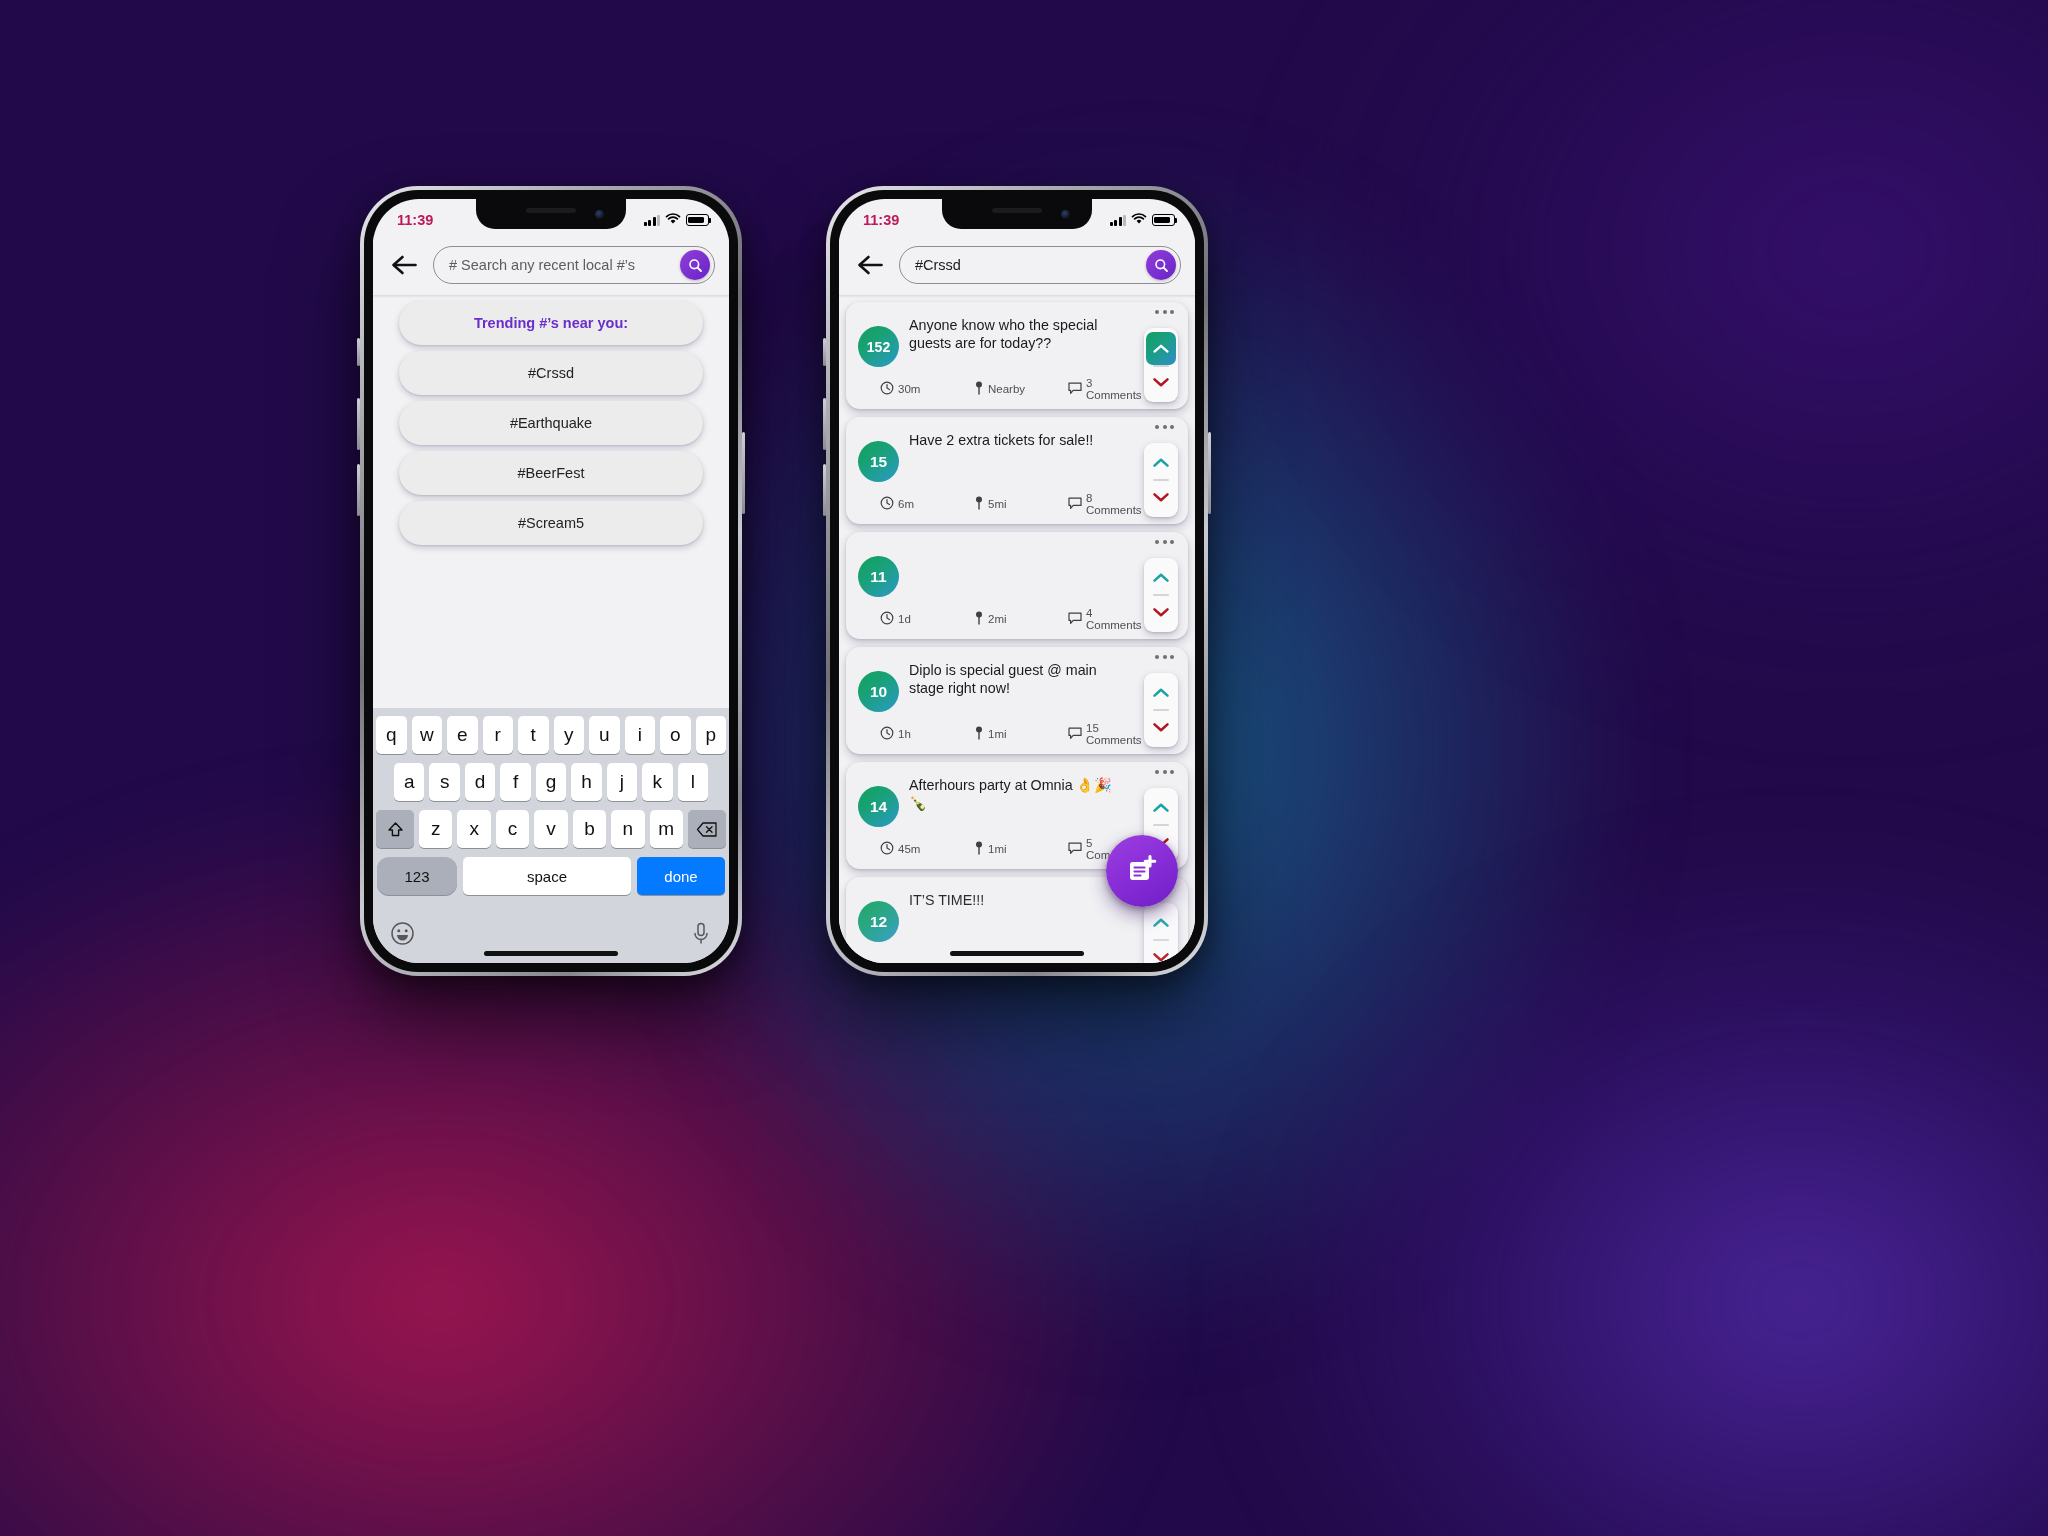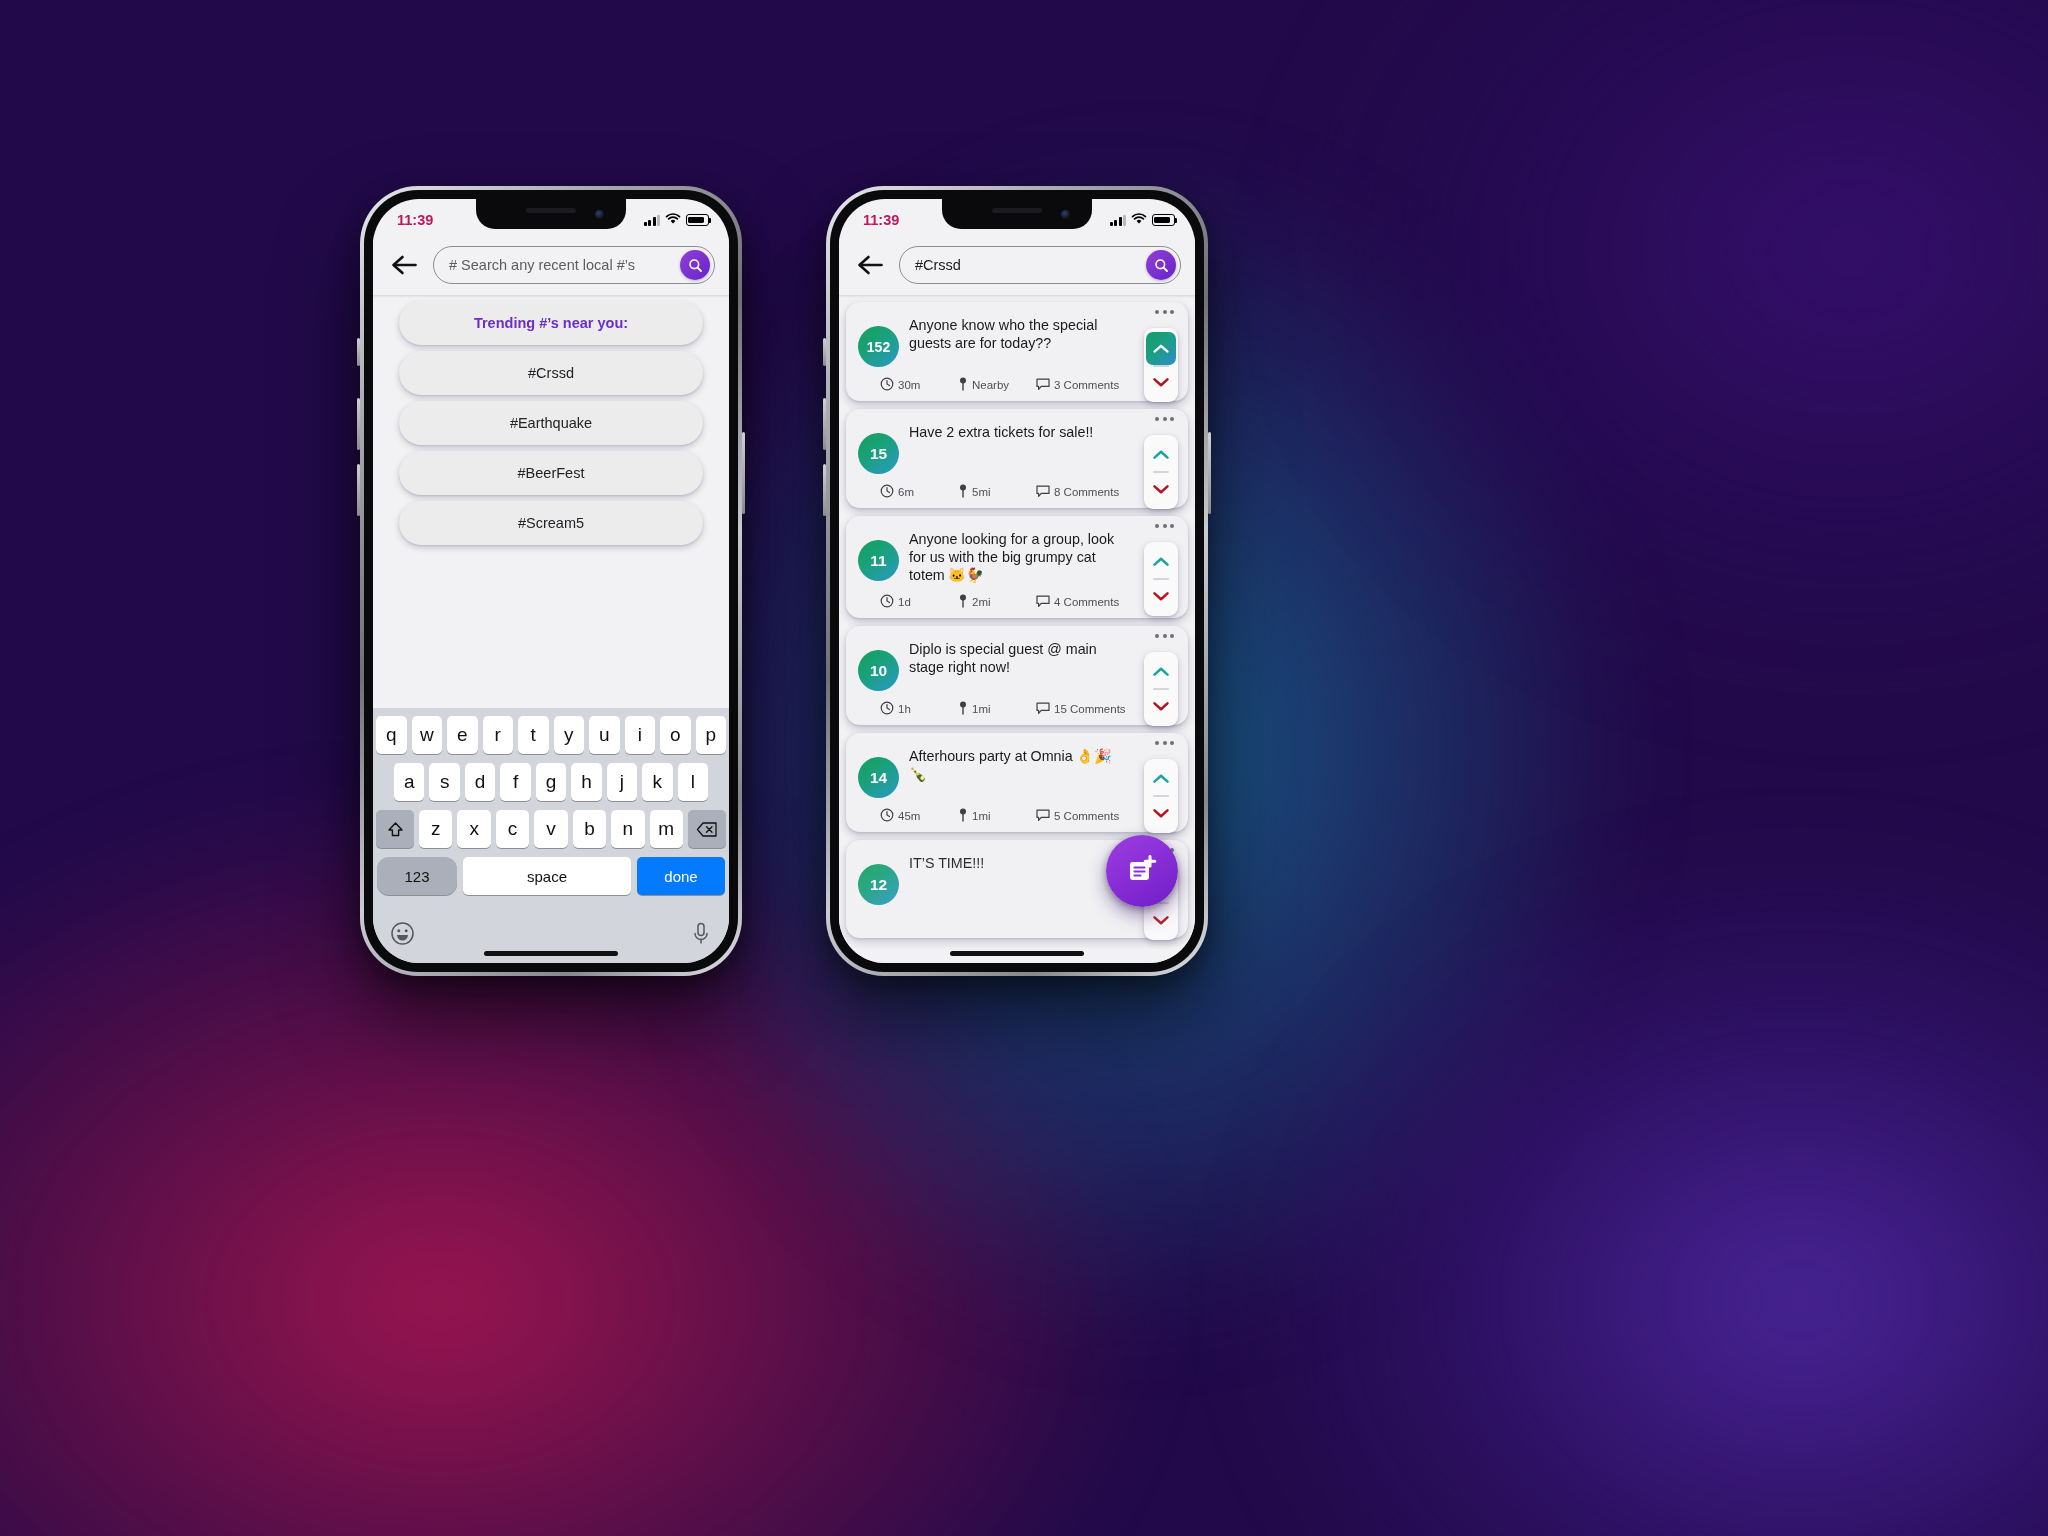--- a/index.html
+++ b/index.html
@@ -162,21 +162,21 @@
   .card-body { display:flex; align-items:flex-start; gap:10px; padding-right:48px; }
   .score {
     flex:0 0 auto; width:41px; height:41px; border-radius:50%;
     background:linear-gradient(140deg,#13a05f 0%,#18a173 35%,#2a9ac6 100%);
     color:#fff; font-size:15.5px; font-weight:bold;
     display:flex; align-items:center; justify-content:center;
     margin-top:14px;
   }
   .score.small-txt { font-size:14px; }
   .post-text { font-size:14.3px; line-height:1.26; color:#1b1b1e; padding-top:4px; }
-  .meta { display:flex; align-items:center; gap:0; margin-top:10px; padding-left:22px; padding-right:48px; }
+  .meta { display:flex; align-items:center; gap:16px; margin-top:10px; padding-left:22px; padding-right:48px; }
   .meta .mi { display:flex; align-items:center; gap:4px; font-size:11.5px; color:#4f4f54; }
   .meta .mi.t { flex:0 0 78px; }
   .meta .mi.d { flex:0 0 78px; }
   .vote {
     position:absolute; right:10px; top:26px;
     width:34px; height:74px; border-radius:9px; background:#fafafb;
     box-shadow:0 3px 7px rgba(60,55,95,0.26), 0 1px 2px rgba(60,55,95,0.16);
     display:flex; flex-direction:column; align-items:center; justify-content:space-between;
     padding:5px 0; overflow:hidden;
   }
@@ -489,21 +489,20 @@
         </div>
 
         <div class="card">
           <div class="dots">
               <i></i>
               <i></i>
               <i></i>
             </div>
           <div class="card-body">
             <div class="score">11</div>
-            <div class="post-text">Anyone looking for a group, look for us with the big grumpy cat totem 🐱🐓</div>
           </div>
           <div class="meta">
             <span class="mi t">
               <span><svg width="14" height="14" viewBox="0 0 14 14">
                     <circle cx="7" cy="7" r="5.8" stroke="#3f3f44" stroke-width="1.2" fill="none"></circle>
                     <path d="M7 3.6 V7 L9.4 8.6" stroke="#3f3f44" stroke-width="1.2" fill="none" stroke-linecap="round"></path>
                   </svg></span>
               <span>1d</span>
             </span>
             <span class="mi d">

